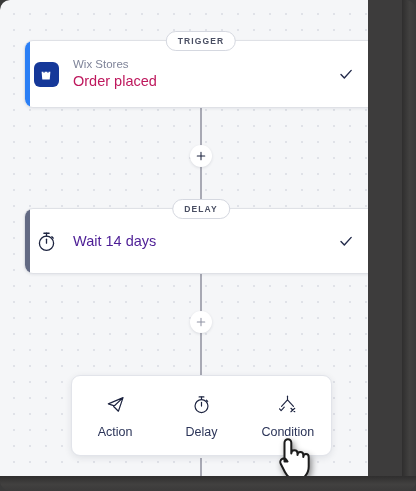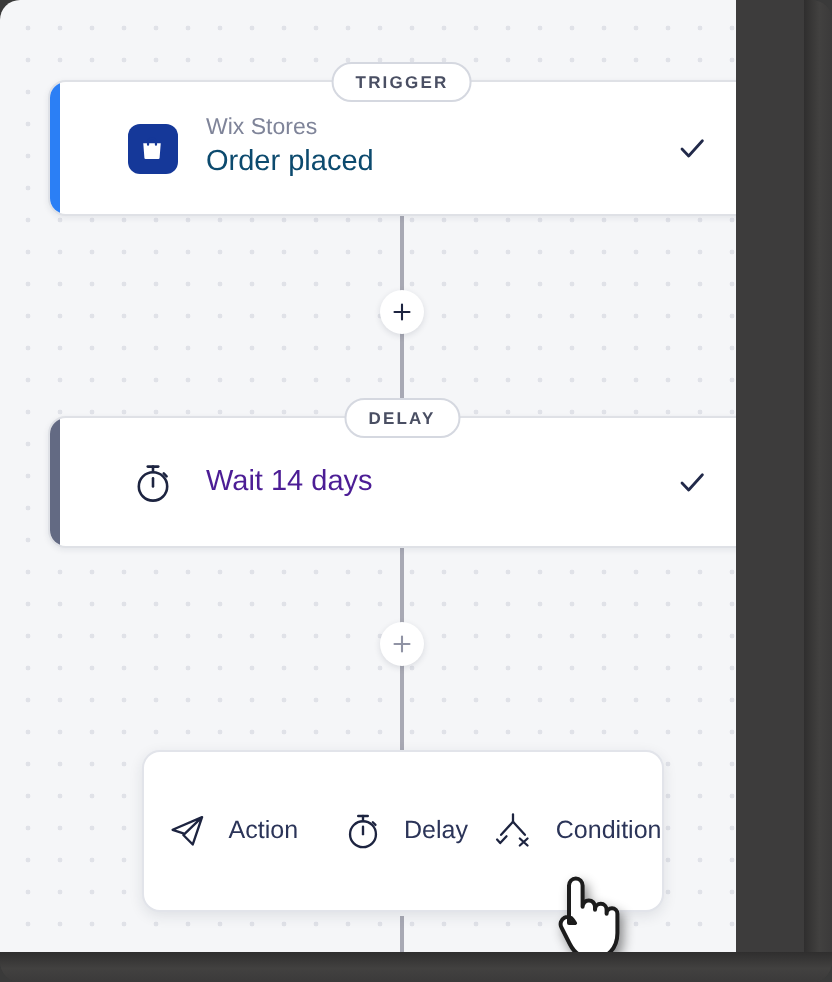--- a/index.html
+++ b/index.html
@@ -128,21 +128,21 @@
     color: #4a4f63;
     z-index: 5;
   }
   #trigger-badge { top: 31px; }
   #delay-badge   { top: 199px; }
 
   .card-inner {
     display: flex;
     align-items: center;
     width: 100%;
-    padding-left: 38px;
+    padding-left: 8px;
     padding-right: 22px;
   }
 
   .card-icon-wrap {
     flex: 0 0 auto;
     width: 26px;
     height: 26px;
     display: flex;
     align-items: center;
     justify-content: center;
@@ -161,21 +161,21 @@
 
   .card-text { flex: 1 1 auto; min-width: 0; }
   .card-subtitle {
     font-size: 11.5px;
     color: #7f8499;
     line-height: 1.25;
     margin-bottom: 1px;
   }
   .card-title {
     font-size: 14.5px;
-    color: #0c4a6e;
+    color: #be185d;
     line-height: 1.3;
   }
   .card-title-single {
     font-size: 14.5px;
     color: #4c1d95;
     line-height: 1.3;
   }
 
   .card-check {
     flex: 0 0 auto;
@@ -217,21 +217,21 @@
     border-radius: 9px;
     box-shadow: 0 2px 7px rgba(30,35,60,0.10);
     display: flex;
     align-items: center;
     z-index: 6;
   }
   .menu-item {
     flex: 1 1 0;
     height: 100%;
     display: flex;
-    flex-direction: row;
+    flex-direction: column;
     align-items: center;
     justify-content: center;
     gap: 9px;
   }
   .menu-icon {
     width: 24px;
     height: 24px;
     display: flex;
     align-items: center;
     justify-content: center;

